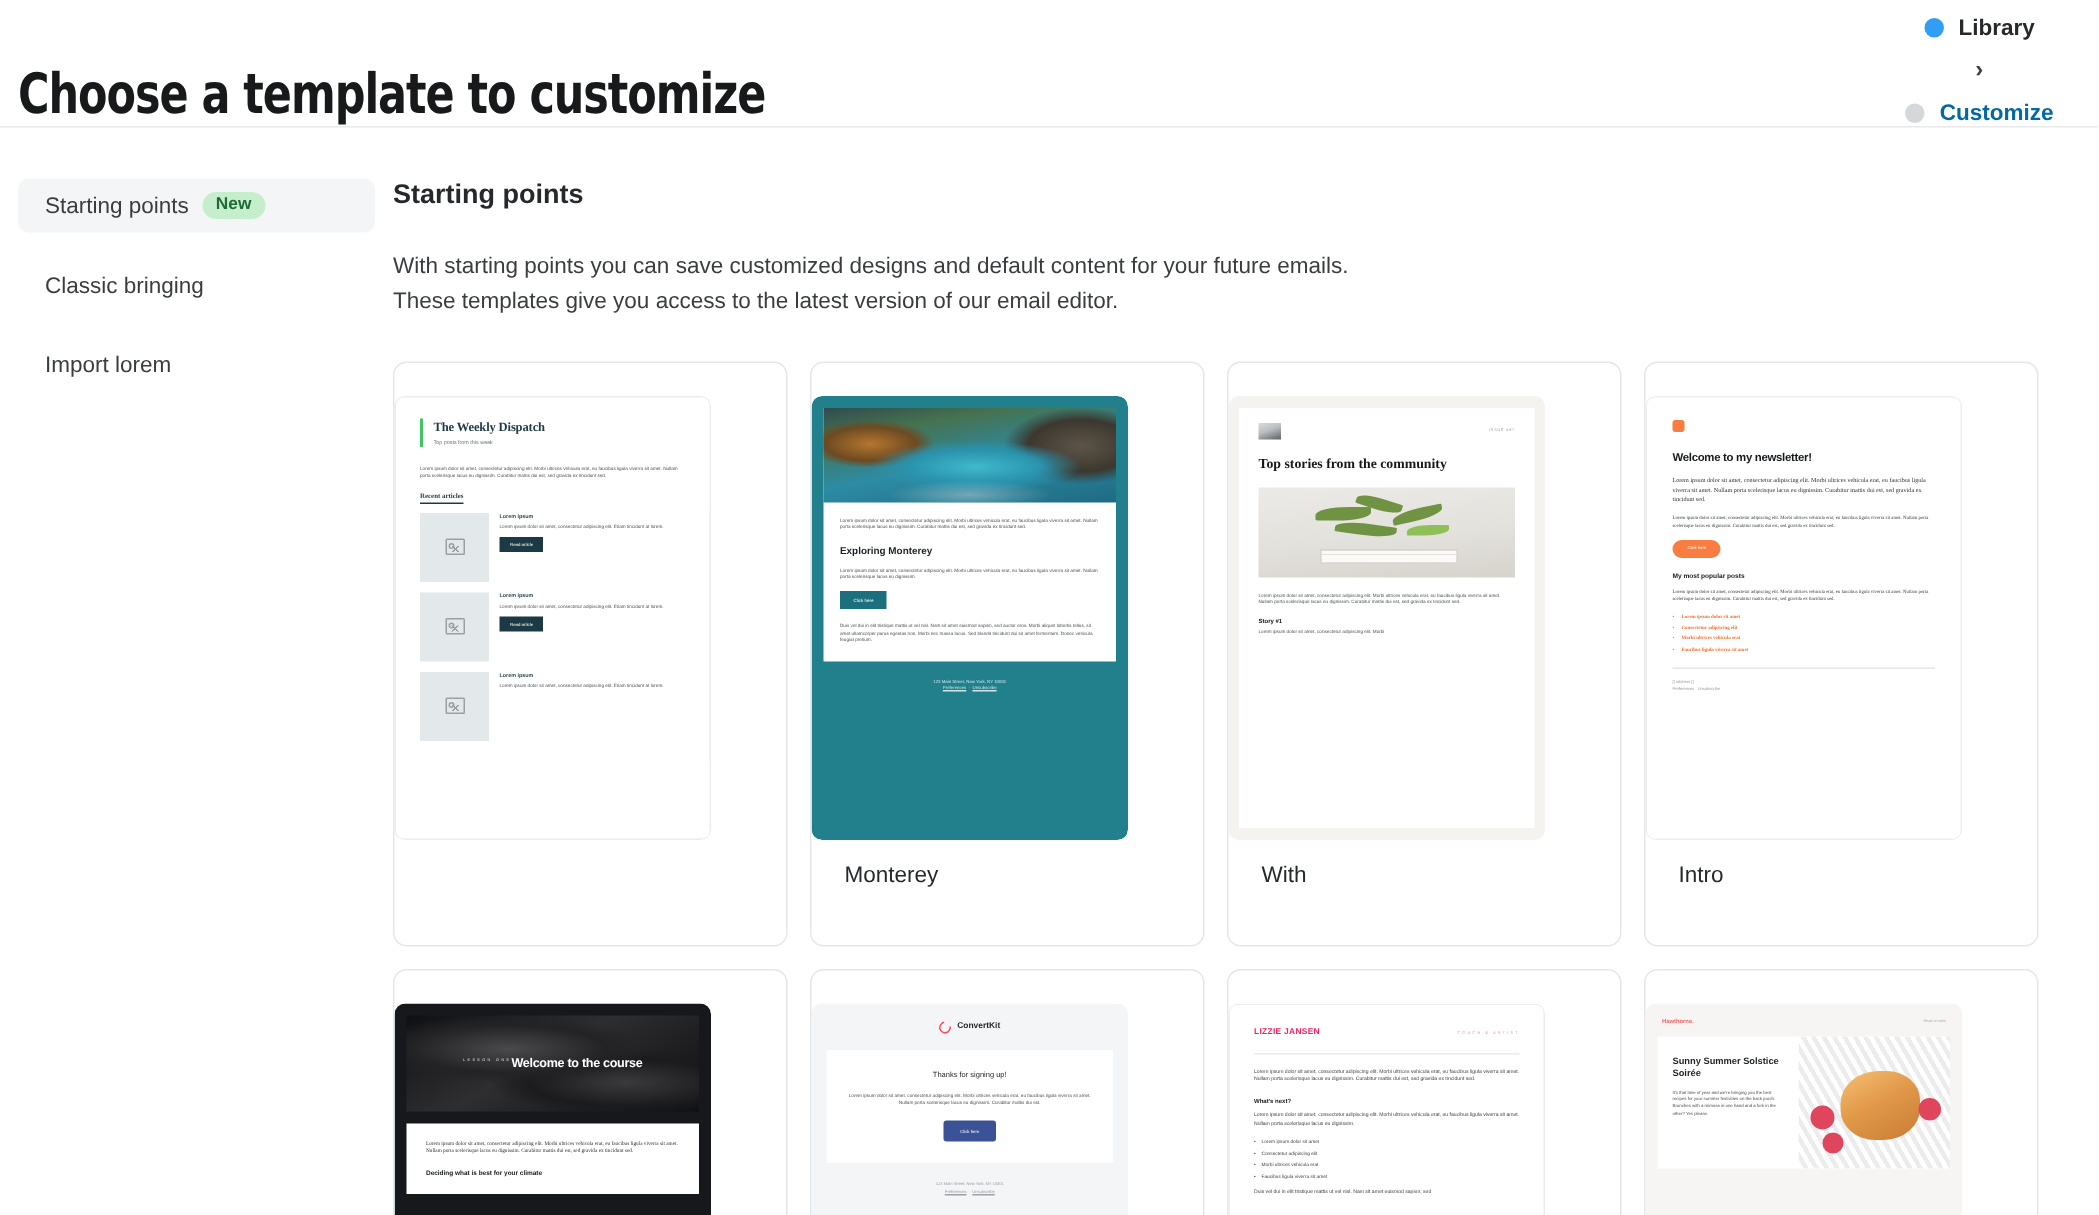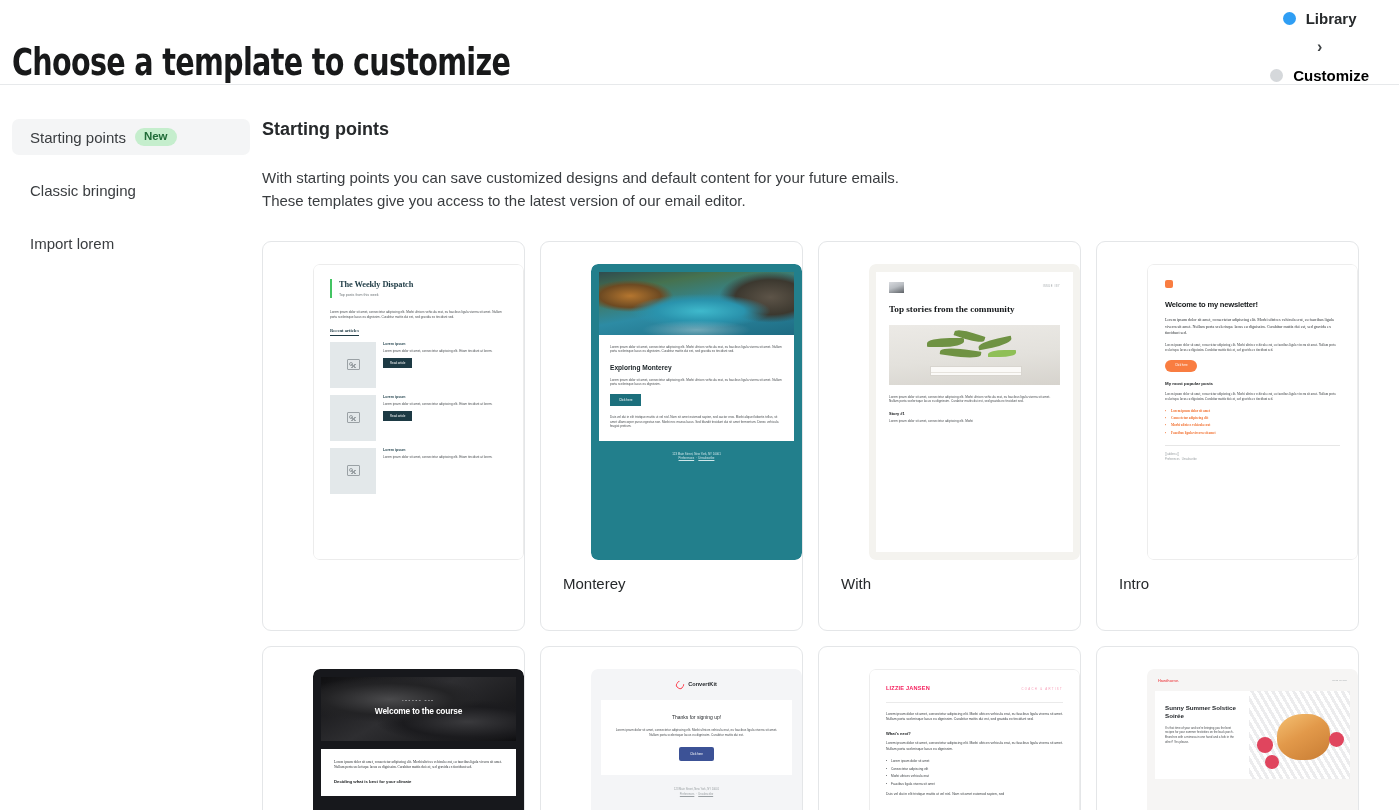--- a/index.html
+++ b/index.html
@@ -34,21 +34,21 @@
     display: flex; align-items: center;
     gap: 11px;
     font-size: 15px;
     flex-direction: column;
   }
   .crumb { display: flex; align-items: center; gap: 10px; }
   .crumb .dot { width: 13px; height: 13px; border-radius: 50%; display: block; }
   .crumb.active .dot { background: #2f9ef4; }
   .crumb.inactive .dot { background: #d5d8db; }
   .crumb.active .lbl { color: #26292b; font-weight: 600; }
-  .crumb.inactive .lbl { color: #000000; font-weight: 600; }
+  .crumb.inactive .lbl { color: #0369a1; font-weight: 600; }
   .crumb-sep { color: #3c4043; font-size: 16px; font-weight: 700; padding: 0 2px; }
 
   
   .body-wrap { display: flex; height: 725px; }
   .sidebar { width: 262px; padding: 34px 12px 0 12px; flex: 0 0 262px; }
   .nav-item {
     display: flex; align-items: center; gap: 9px;
     height: 36px;
     padding: 0 18px;
     border-radius: 7px;
@@ -75,21 +75,21 @@
     border: 1px solid #e4e6e8;
     border-radius: 9px;
     background: #fff;
     height: 390px;
     overflow: hidden;
     cursor: pointer;
     display: flex; flex-direction: column;
   }
   .card-preview {
     height: 318px; overflow: hidden; position: relative;
-    display: flex; justify-content: flex-end;
+    display: flex; justify-content: flex-start;
   }
   .card-label { font-size: 15px; color: #26292b; padding: 15px 22px 0 22px; }
 
   
   .device {
     width: 211px; margin-top: 22px;
     border-radius: 7px; overflow: hidden;
     font-size: 3.1px; line-height: 1.42;
     position: relative;
   }
@@ -147,21 +147,21 @@
   .i-p-small { font-family:"Liberation Serif", serif; font-size:3.2px; line-height:1.5; color:#3a3e41; margin-bottom:7px;}
   .i-btn { display:inline-block; background:#f97d41; color:#fff; font-size:2.8px; padding:4px 10px; border-radius:9px; margin-bottom:9px;}
   .i-h2 { font-size:4.4px; font-weight:700; color:#16191b; margin-bottom:5px;}
   .i-list { list-style:none; margin:6px 0 0 0;}
   .i-list li { font-family:"Liberation Serif", serif; font-size:3.3px; color:#f2702f; margin-bottom:2.6px; padding-left:6px; position:relative; font-weight:700;}
   .i-list li:before { content:"•"; position:absolute; left:0; color:#f2702f;}
   .i-foot { border-top:0.5px solid #e6e6e6; margin-top:10px; padding-top:7px; font-size:2.7px; color:#9aa0a3; line-height:1.7;}
 
   
   .c-outer { background:#17181c; border-radius:7px; padding:8px; height:296px;}
-  .c-hero { height:64px; position:relative; overflow:hidden; display:flex; flex-direction:column;
+  .c-hero { height:64px; position:relative; overflow:hidden; display:flex; flex-direction:row;
     align-items:center; justify-content:center;
     background:
       radial-gradient(ellipse 60% 45% at 35% 35%, #4a4a4c 0%, #232325 55%, rgba(20,20,22,0) 80%),
       radial-gradient(ellipse 55% 40% at 75% 70%, #3a3a3d 0%, #1b1b1e 60%, rgba(20,20,22,0) 85%),
       linear-gradient(150deg,#101012 0%,#2e2e31 45%,#0e0e10 100%);}
   .c-kicker { color:#e9eaec; font-size:2.5px; letter-spacing:1.6px; margin-bottom:4px;}
   .c-h1 { color:#fff; font-size:8.4px; font-weight:700; letter-spacing:-0.2px;}
   .c-body { background:#fff; margin-top:8px; padding:11px 13px;}
   .c-p { font-family:"Liberation Serif", serif; font-size:3.5px; line-height:1.6; color:#2d3134; margin-bottom:8px;}
   .c-h3 { font-size:4.3px; font-weight:700; color:#16191b;}

